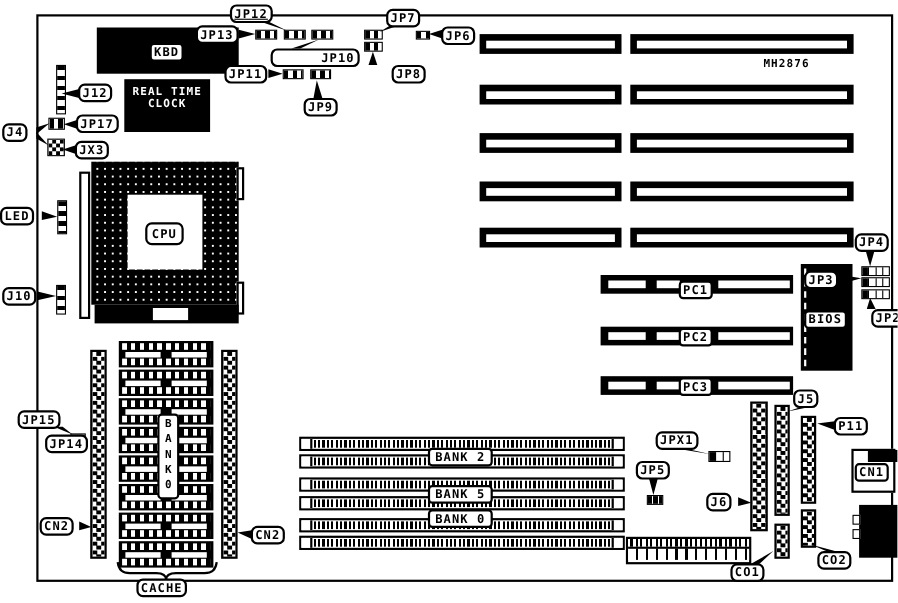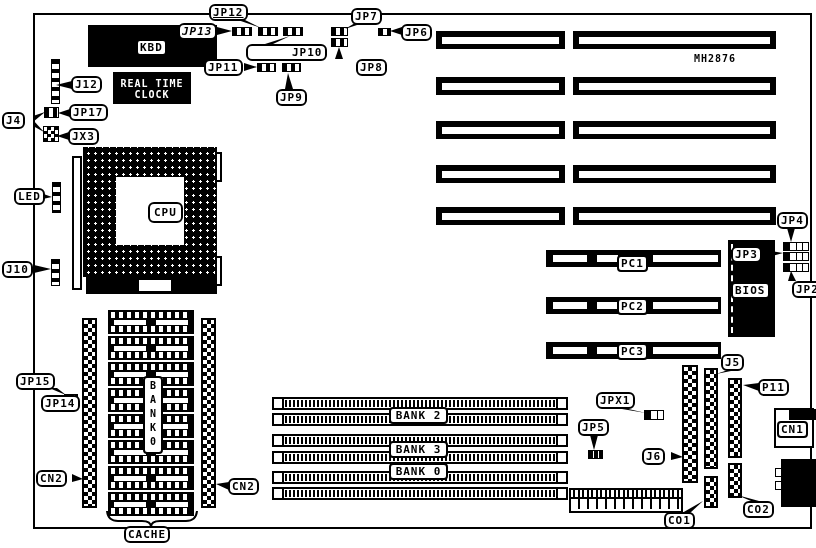--- a/index.html
+++ b/index.html
@@ -81,60 +81,60 @@
 </head>
 <body>
 
 <div id="screen">
 
   <div class="abs" style="left:33px; top:13px; width:779px; height:516px; border:2px solid #000;"></div>
 
   <div class="blk" style="left:88px; top:25px; width:129px; height:42px;"></div>
   <div class="lbl sq" style="left:136px; top:39px;">KBD</div>
 
-  <div class="blk" style="left:113px; top:72px; width:78px; height:32px; color:#fff; text-align:center; font:bold 10px 'DejaVu Sans Mono',monospace; letter-spacing:1px; padding-top:6px;">
+  <div class="blk" style="left:113px; top:72px; width:78px; height:48px; color:#fff; text-align:center; font:bold 10px 'DejaVu Sans Mono',monospace; letter-spacing:1px; padding-top:6px;">
     <span>REAL TIME</span><br>
     <span>CLOCK</span>
   </div>
 
   <div class="hdr1" style="left:51px; top:59px; width:9px; height:45px;"></div>
   <div class="jmp" style="left:44px; top:107px; width:15px; height:11px;"></div>
   <div class="hdr2 chk7" style="left:43px; top:126px; width:16px; height:16px; border-width:1px;"></div>
   <div class="hdr1" style="left:52px; top:182px; width:9px; height:31px;"></div>
   <div class="hdr1" style="left:51px; top:259px; width:9px; height:27px;"></div>
 
   <div class="lbl" style="left:71px; top:76px;">J12</div>
   <div class="lbl" style="left:69px; top:104px;">JP17</div>
   <div class="lbl" style="left:68px; top:128px;">JX3</div>
   <div class="lbl" style="left:2px; top:112px;">J4</div>
-  <div class="lbl" style="left:14px; top:188px;">LED</div>
+  <div class="lbl" style="left:0; top:188px;">LED</div>
   <div class="lbl" style="left:2px; top:261px;">J10</div>
 
   <div class="abs" style="left:72px; top:156px; width:10px; height:134px; background:#fff; border:2px solid #000;"></div>
   <div class="cpusock">
     <div class="cpuhole"></div>
   </div>
   <div class="abs" style="left:215px; top:152px; width:7px; height:30px; background:#fff; border:2px solid #000;"></div>
   <div class="abs" style="left:215px; top:256px; width:7px; height:30px; background:#fff; border:2px solid #000;"></div>
-  <div class="lbl" style="left:148px; top:202px; padding:3px 4px;">CPU</div>
+  <div class="lbl" style="left:132px; top:202px; padding:3px 4px;">CPU</div>
 
   <div class="blk" style="left:86px; top:277px; width:131px; height:17px;"></div>
   <div class="abs" style="left:139px; top:280px; width:32px; height:11px; background:#fff;"></div>
   <div class="txt" style="left:174px; top:279px; color:#fff; font-size:13px; letter-spacing:3px;">AMP</div>
 
   <div class="jmp" style="left:232px; top:27px; width:20px; height:9px;"></div>
   <div class="jmp" style="left:258px; top:27px; width:20px; height:9px;"></div>
   <div class="jmp" style="left:283px; top:27px; width:20px; height:9px;"></div>
   <div class="jmp" style="left:257px; top:63px; width:19px; height:9px;"></div>
   <div class="jmp" style="left:282px; top:63px; width:19px; height:9px;"></div>
   <div class="jmp" style="left:331px; top:27px; width:17px; height:9px;"></div>
   <div class="jmp" style="left:331px; top:38px; width:17px; height:9px;"></div>
   <div class="jmp" style="left:378px; top:28px; width:13px; height:8px;"></div>
 
-  <div class="lbl" style="left:178px; top:23px;font-style:italic;">JP13</div>
+  <div class="lbl" style="left:178px; top:23px;">JP13</div>
   <div class="lbl" style="left:209px; top:4px;text-decoration:underline;">JP12</div>
   <div class="lbl" style="left:246px; top:44px;padding-left:44px;">JP10</div>
   <div class="lbl" style="left:204px; top:59px;">JP11</div>
   <div class="lbl" style="left:276px; top:89px;">JP9</div>
   <div class="lbl" style="left:351px; top:8px;">JP7</div>
   <div class="lbl" style="left:320px; top:59px;margin-left:36px;">JP8</div>
   <div class="lbl" style="left:401px; top:24px;">JP6</div>
 
   <div class="isa" style="left:436px; top:31px;  width:129px; height:18px;"></div>
   <div class="isa" style="left:573px; top:31px;  width:203px; height:18px;"></div>
@@ -227,21 +227,21 @@
     </div>
   <div class="banklbl" style="top:407px;">BANK 2</div>
   <div class="simm" style="top:434px;">
       <i class="le"></i>
       <i class="re"></i>
     </div>
   <div class="simm" style="top:451px;">
       <i class="le"></i>
       <i class="re"></i>
     </div>
-  <div class="banklbl" style="top:441px;">BANK 3</div>
+  <div class="banklbl" style="top:441px;">BANK 5</div>
   <div class="simm" style="top:471px;">
       <i class="le"></i>
       <i class="re"></i>
     </div>
   <div class="simm" style="top:487px;">
       <i class="le"></i>
       <i class="re"></i>
     </div>
   <div class="banklbl" style="top:463px;">BANK 0</div>
 

